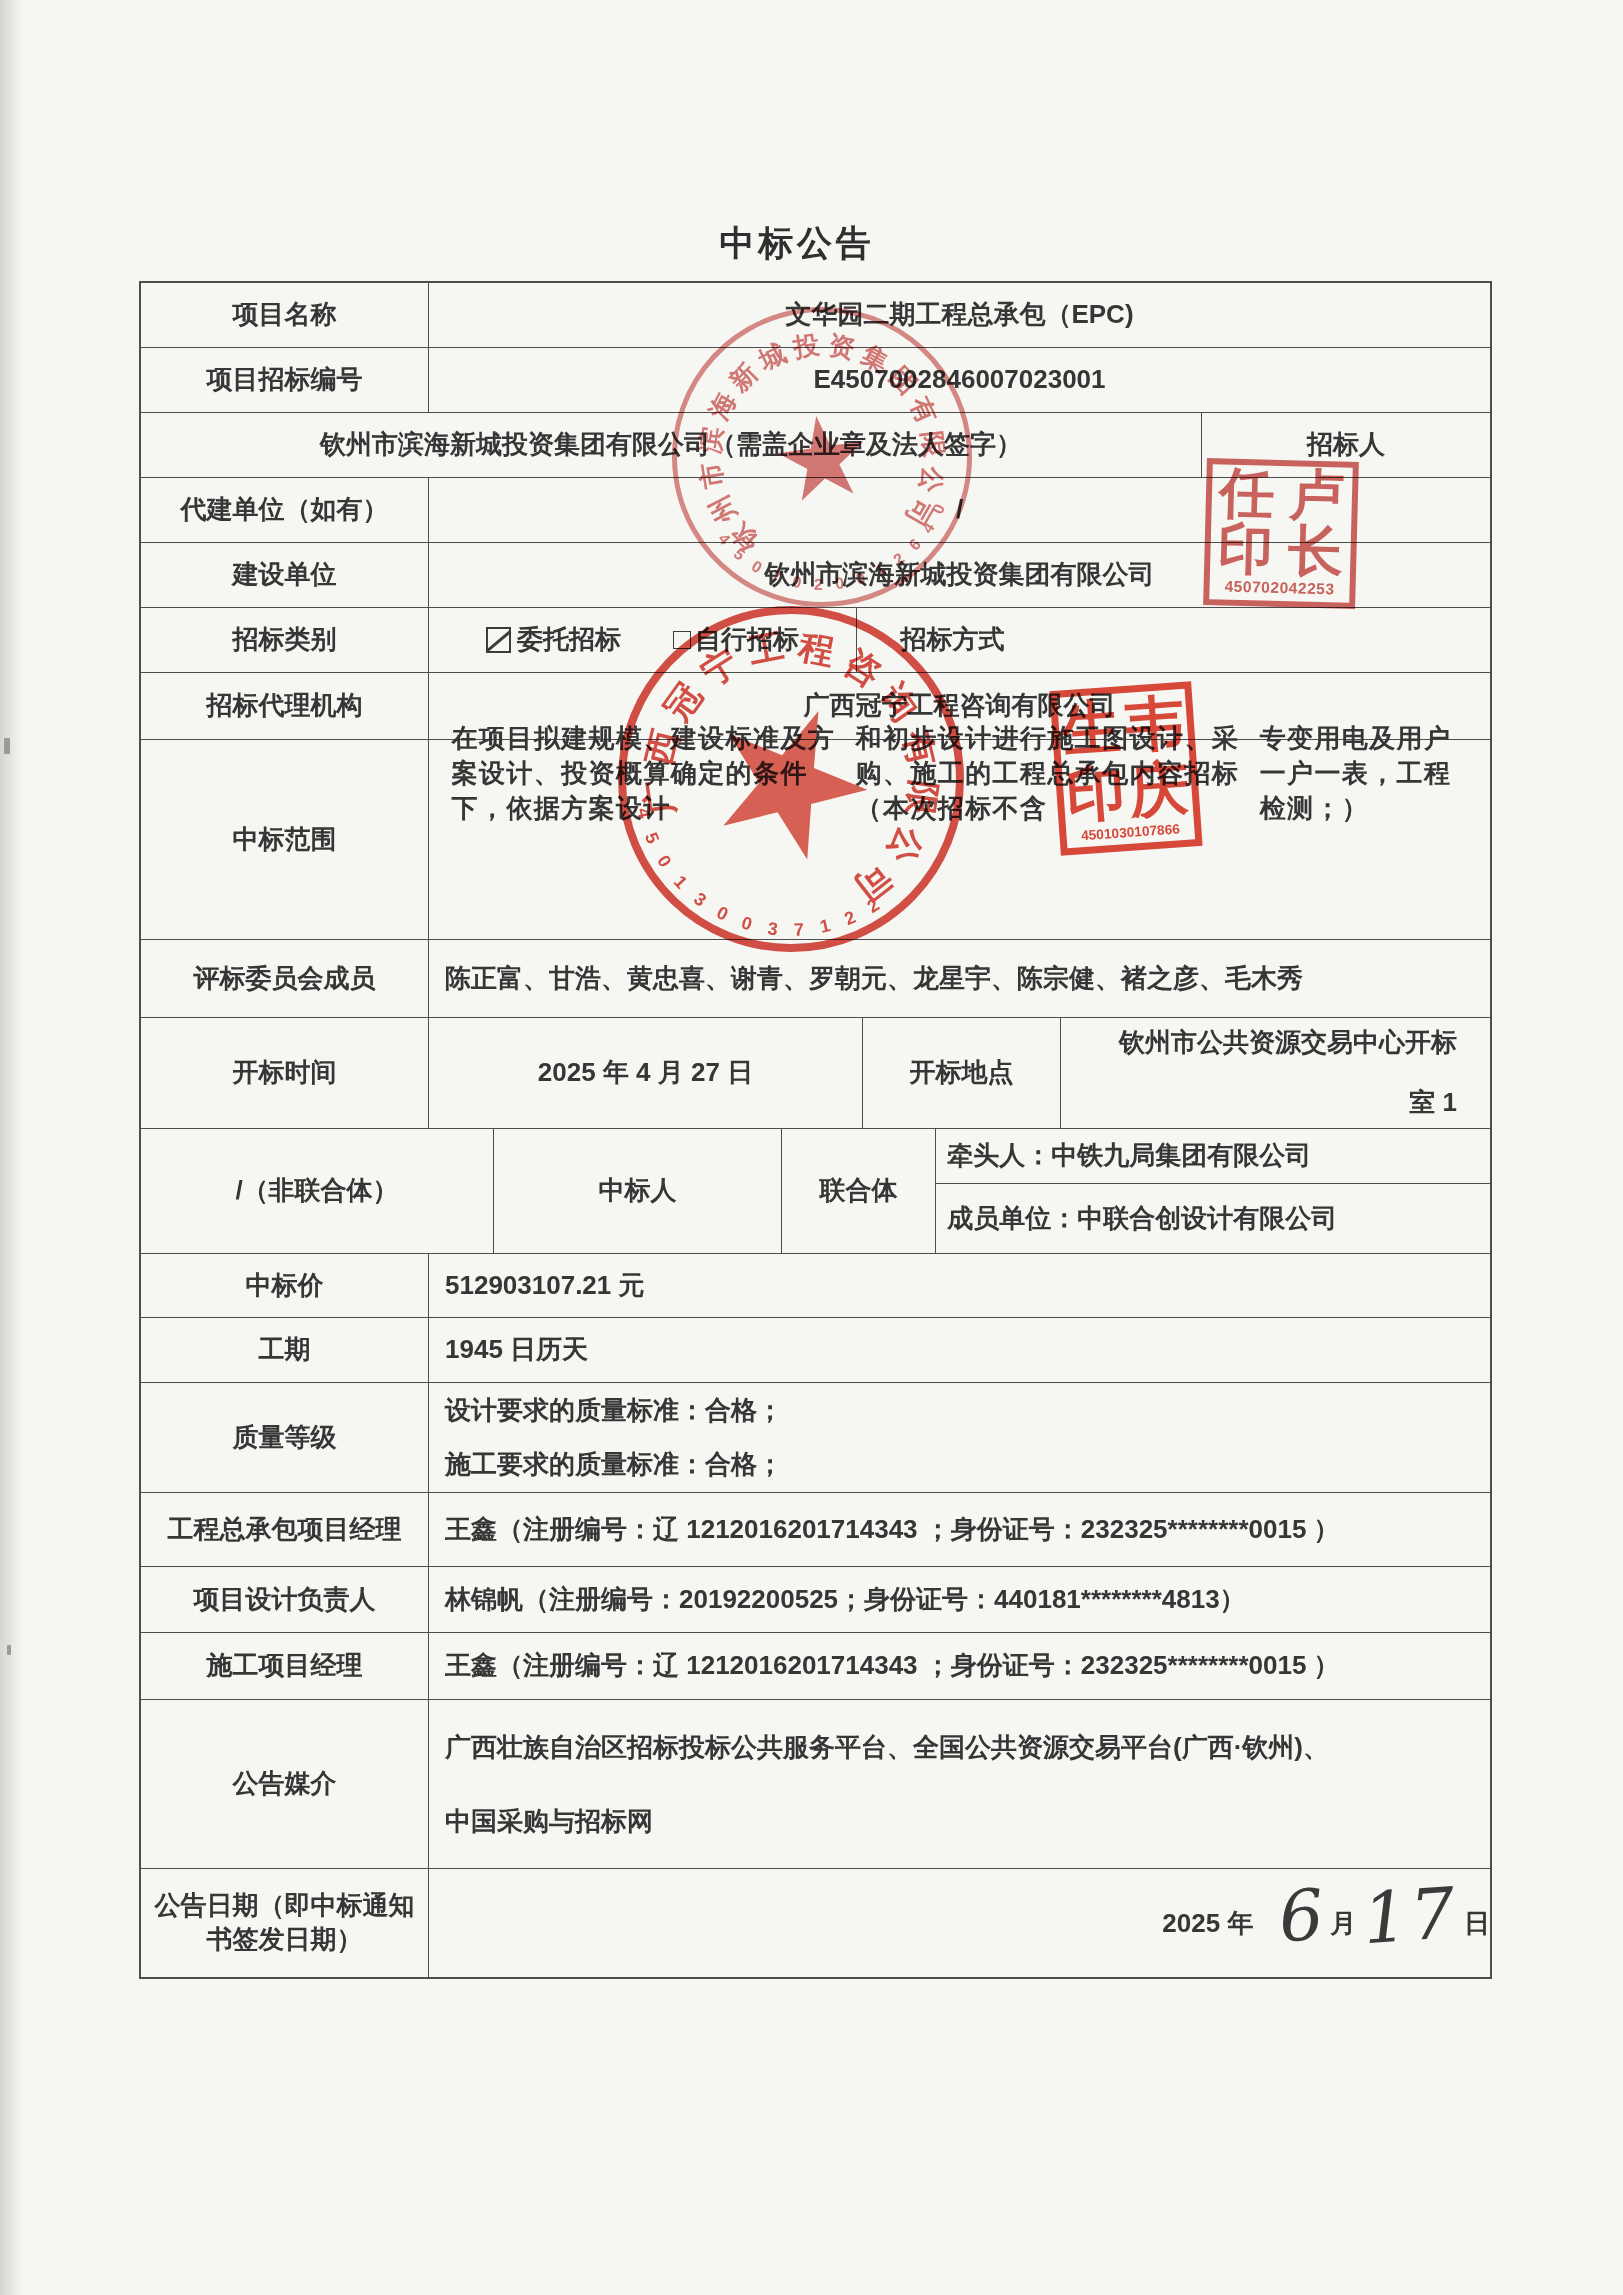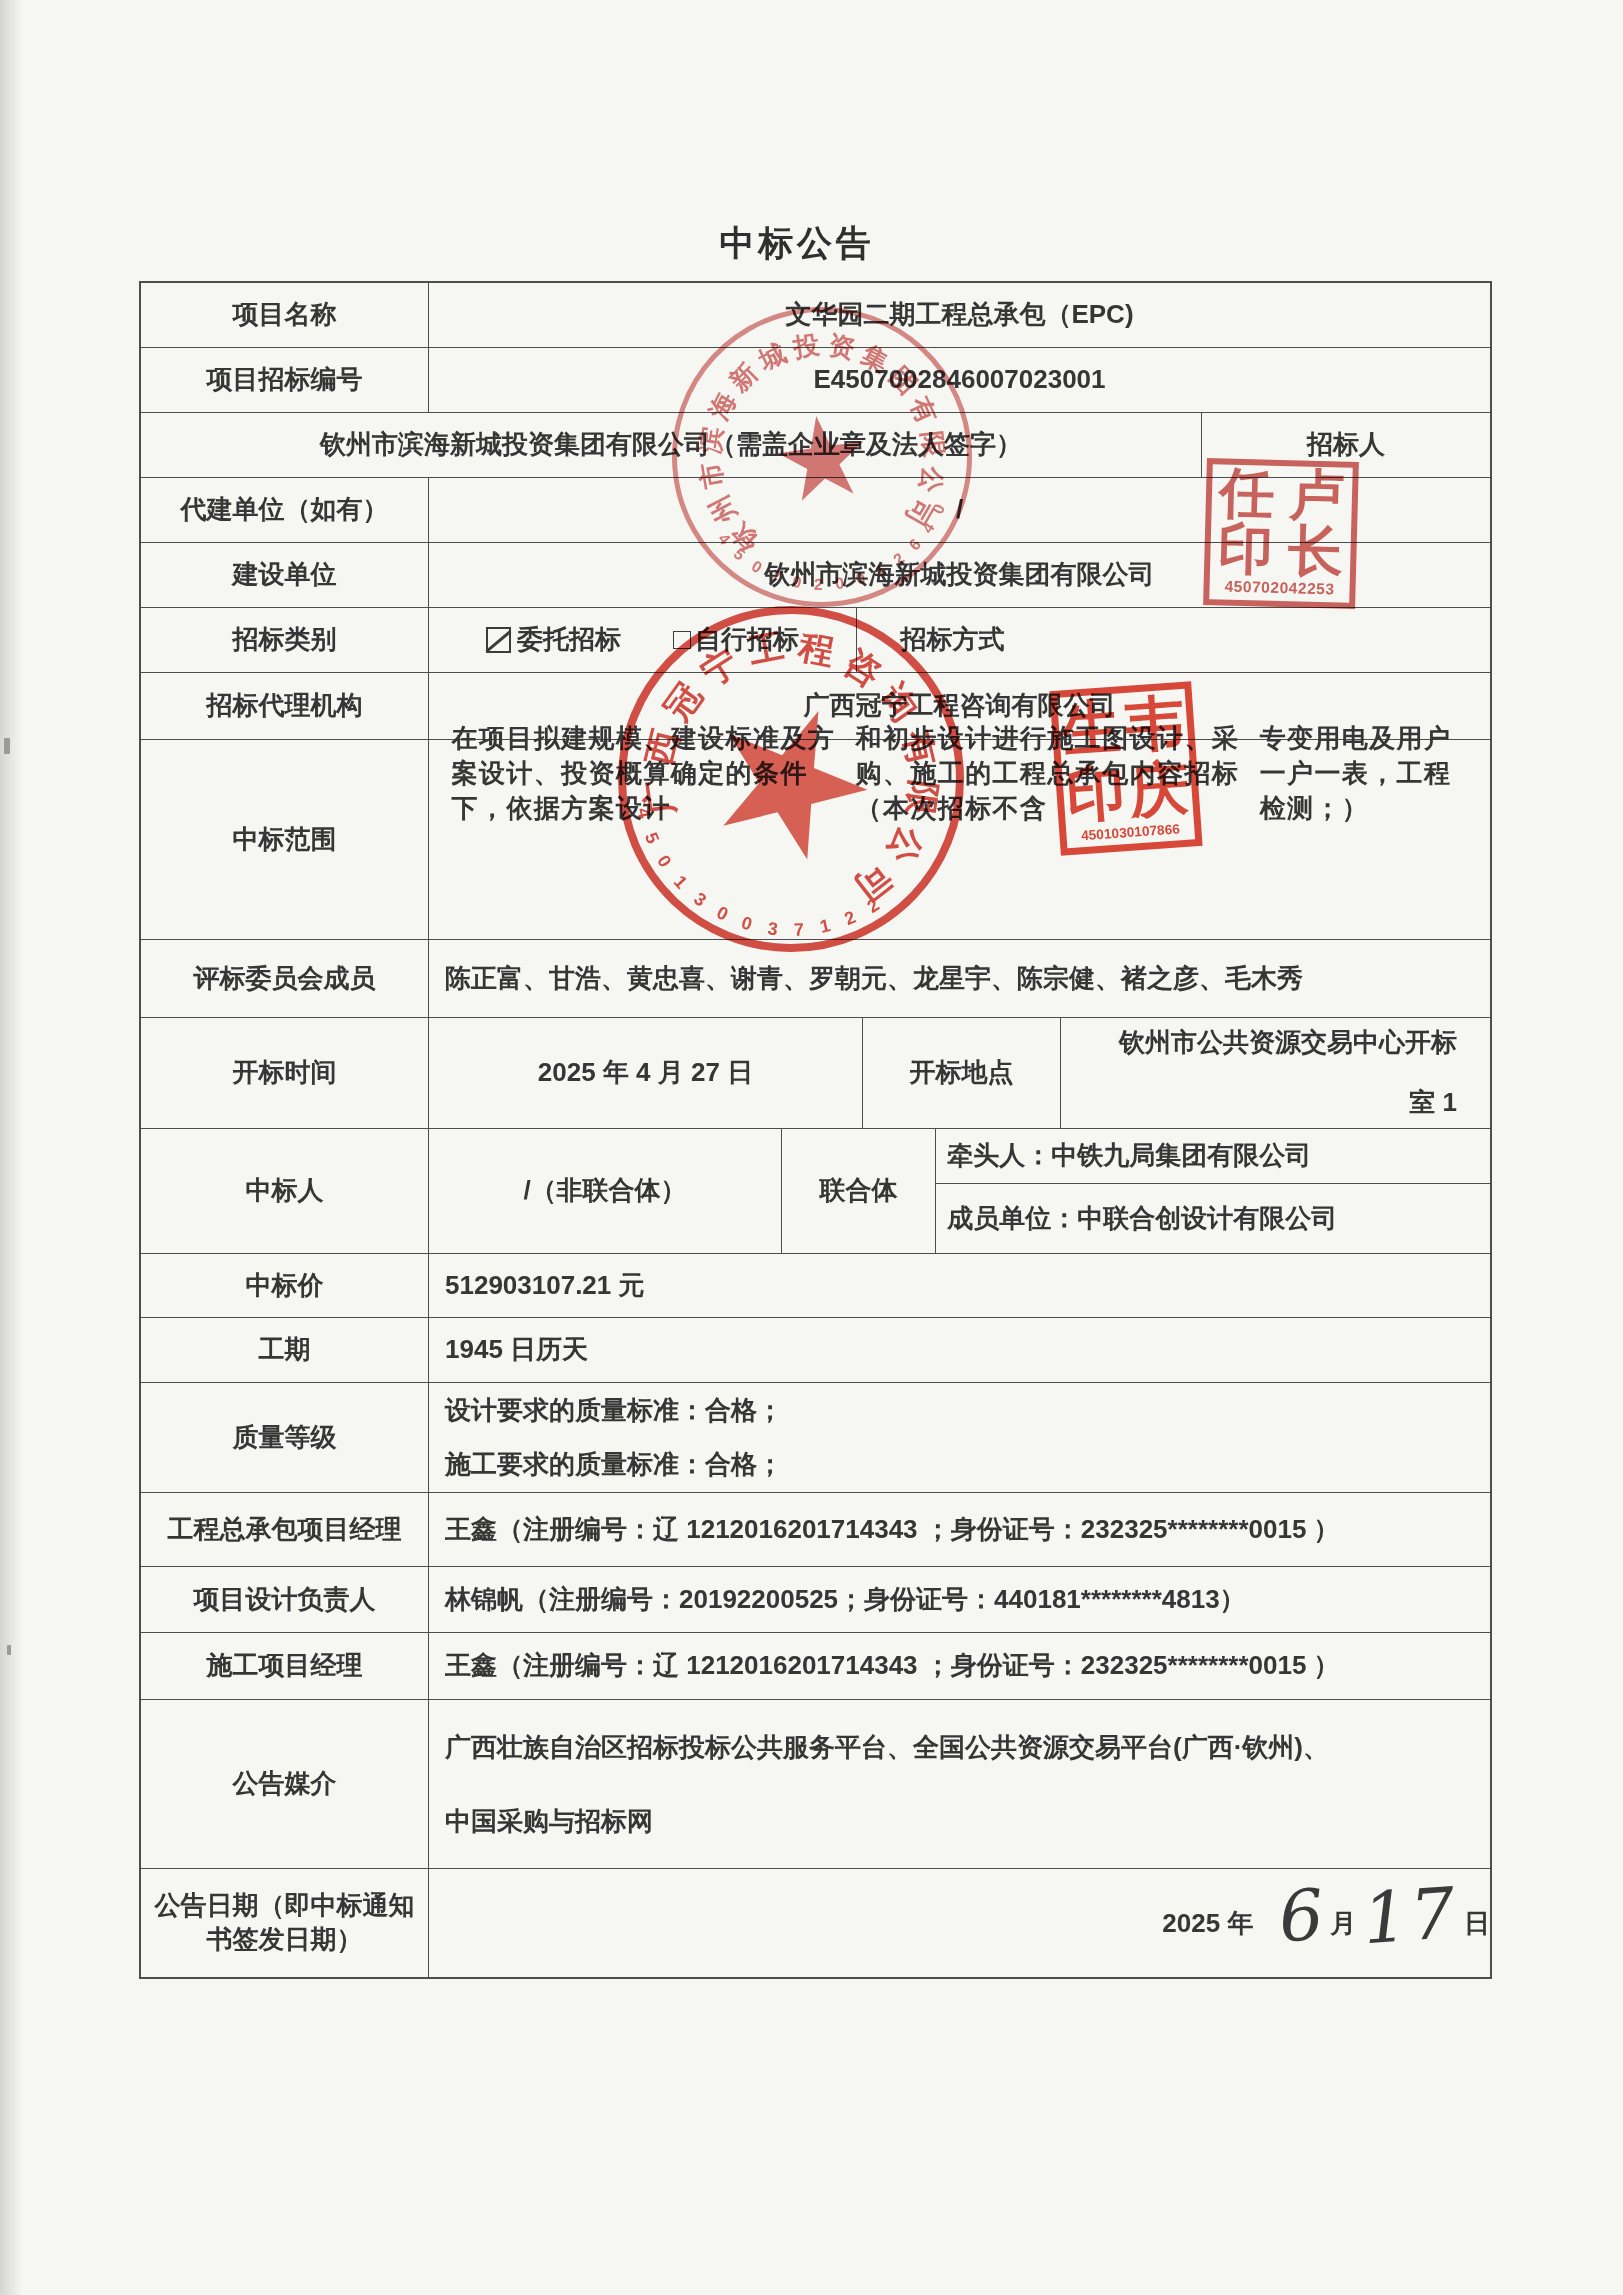--- a/index.html
+++ b/index.html
@@ -199,22 +199,22 @@
     </div>
 
     <div class="trow h235">
       <div class="cell c-label">开标时间</div>
       <div class="cell c-time">2025 年 4 月 27 日</div>
       <div class="cell c-place-label">开标地点</div>
       <div class="cell c-place">钦州市公共资源交易中心开标室 1</div>
     </div>
 
     <div class="trow h265">
+      <div class="cell c-slash">/（非联合体）</div>
       <div class="cell c-label">中标人</div>
-      <div class="cell c-slash">/（非联合体）</div>
       <div class="cell c-lianhe">联合体</div>
       <div class="cell c-consortium">
         <div class="sub-row top">牵头人：中铁九局集团有限公司</div>
         <div class="sub-row bottom">成员单位：中联合创设计有限公司</div>
       </div>
     </div>
 
     <div class="trow h135">
       <div class="cell c-label">中标价</div>
       <div class="cell v-left">512903107.21 元</div>

